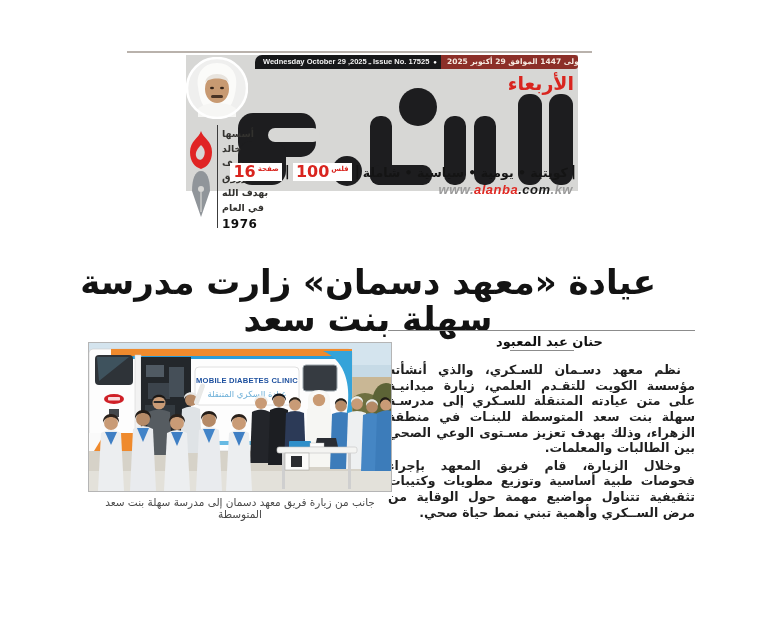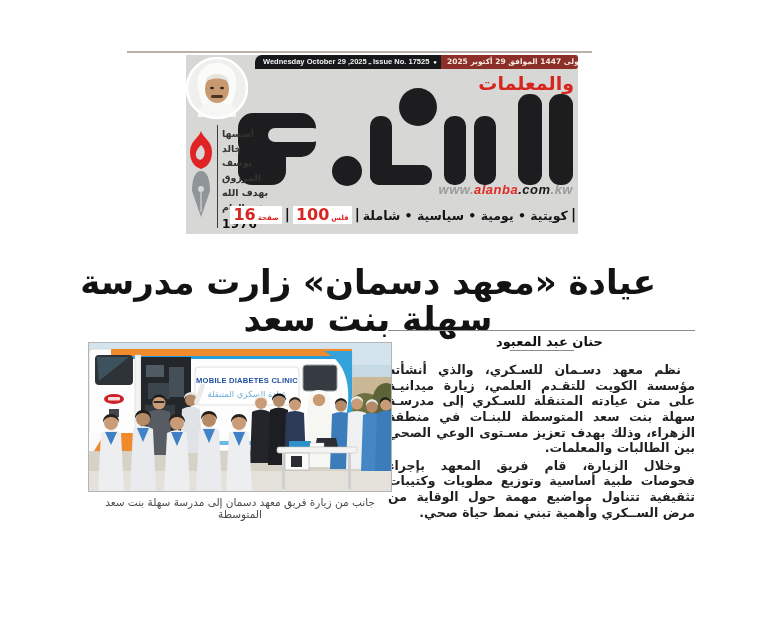--- a/index.html
+++ b/index.html
@@ -2,21 +2,21 @@
 <html lang="ar"><head>
 <meta charset="utf-8">
 <style>
   html,body{margin:0;padding:0;background:#fff;}
   #page{position:relative;width:760px;height:638px;background:#ffffff;overflow:hidden;
         font-family:"DejaVu Sans",sans-serif;}
   .abs{position:absolute;}
 
   
   #top-rule{left:127px;top:51px;width:465px;height:2px;background:#b9b2ac;}
-  #masthead{left:186px;top:55px;width:392px;height:179px;background:#d7d7d5;}
+  #masthead{left:186px;top:55px;width:392px;height:136px;background:#d7d7d5;}
   #datebar{left:69px;top:0;right:0;height:14px;display:flex;align-items:stretch;
            border-radius:7px 3px 3px 0;overflow:hidden;}
   #datebar .en{background:#17181a;color:#f2f2f2;font-family:"Liberation Sans",sans-serif;
       font-weight:bold;font-size:7.5px;line-height:14px;padding:0 4px 0 8px;white-space:nowrap;
       flex:1;display:flex;align-items:center;gap:4px;}
   #datebar .bullet{color:#fff;font-size:6px;}
   #datebar .ar{background:#8c2f28;color:#f5e9e0;font-size:7.5px;font-weight:bold;
       line-height:14px;padding:0 6px;white-space:nowrap;direction:rtl;}
   #dayname{top:17px;right:4px;color:#d9251f;font-size:19px;font-weight:bold;direction:rtl;}
   #logo{left:50px;top:32px;width:340px;height:100px;}
@@ -30,21 +30,21 @@
   #vline{left:31px;top:70px;width:1px;height:103px;background:#3c3c3c;}
   #flame{left:2px;top:76px;width:26px;height:38px;}
   #pennib{left:5px;top:116px;width:20px;height:46px;}
   #founder{left:36px;top:72px;width:50px;text-align:left;direction:rtl;
       font-size:9.5px;font-weight:bold;color:#33322f;line-height:1.55;}
   #founder .yr{font-size:12px;color:#0f0f0f;letter-spacing:.5px;direction:ltr;text-align:left;}
 
   #tagrow{right:2px;bottom:10px;direction:rtl;display:flex;align-items:center;gap:3px;
       font-size:12.5px;font-weight:bold;color:#141414;}
   #tagrow .sep{color:#141414;font-weight:bold;font-size:14px;transform:translateY(-1px);}
-  .pricebox{background:#fff;padding:0 3px;display:flex;direction:ltr;align-items:flex-end;gap:2px;}
+  .pricebox{background:#fff;padding:0 3px;display:flex;direction:ltr;align-items:flex-start;gap:2px;}
   .pricebox .num{color:#d9251f;font-size:16px;font-weight:bold;line-height:18px;}
   .pricebox .unit{color:#d9251f;font-size:7px;font-weight:bold;line-height:12px;}
 
   
   #headline{left:48px;top:264px;width:640px;text-align:center;direction:rtl;
       font-size:34px;font-weight:bold;color:#131313;line-height:1.1;}
   #bylineblock{left:388px;top:330px;width:307px;border-top:1px solid #8c8c8c;text-align:center;}
   #byline{display:inline-block;font-size:13px;font-weight:bold;color:#101010;
       direction:rtl;padding:2px 0 1px;margin-left:16px;}
   #byline-rule{width:64px;height:1px;background:#8c8c8c;margin:0 auto;}
@@ -66,21 +66,21 @@
   <div class="abs" id="masthead">
 
     <div class="abs" id="datebar">
       <span class="en">
           <span>Wednesday October 29 ,2025 ـ Issue No. 17525</span>
           <span class="bullet">●</span>
         </span>
       <span class="ar">7 من جمادى الأولى 1447 الموافق 29 أكتوبر 2025</span>
     </div>
 
-    <div class="abs" id="dayname">والمعلمات</div>
+    <div class="abs" id="dayname">الأربعاء</div>
 
     <svg class="abs" id="logo" viewBox="0 0 340 100" aria-label="الأنباء">
       <g fill="#1d1d1f">
         <rect x="2" y="26" width="78" height="44" rx="15"></rect>
         <rect x="2" y="54" width="48" height="44" rx="14"></rect>
         <circle cx="111" cy="84" r="15"></circle>
         <rect x="134" y="29" width="22" height="69" rx="10"></rect>
         <rect x="134" y="78" width="62" height="20" rx="9"></rect>
         <circle cx="182" cy="20" r="19"></circle>
         <rect x="208" y="29" width="22" height="69" rx="10"></rect>

